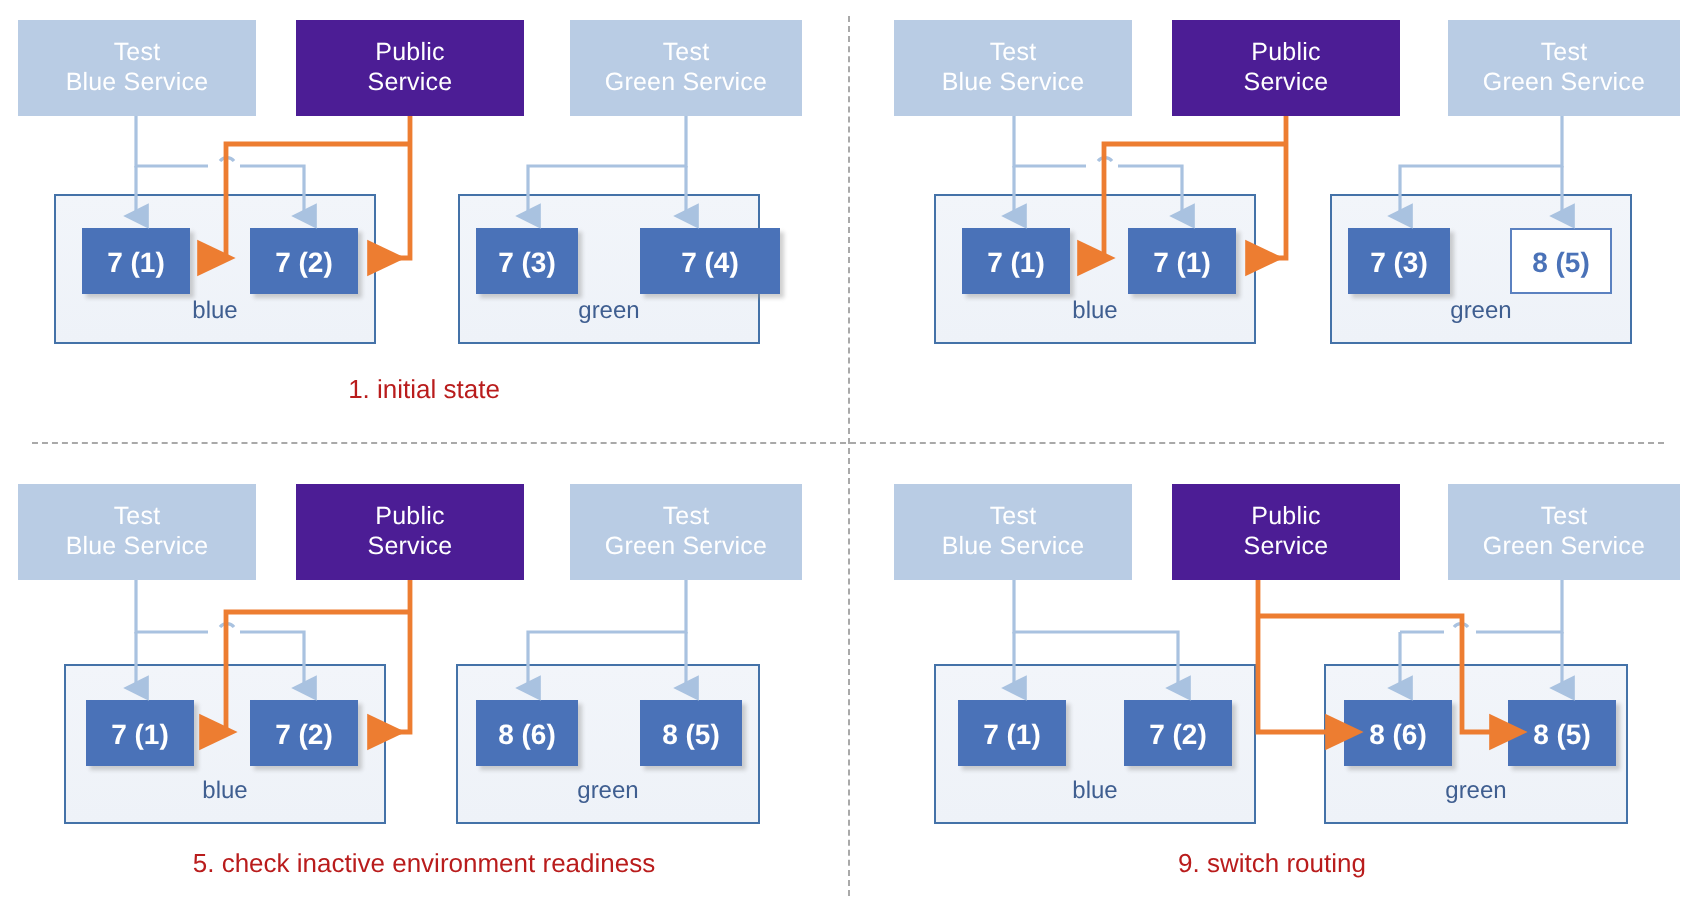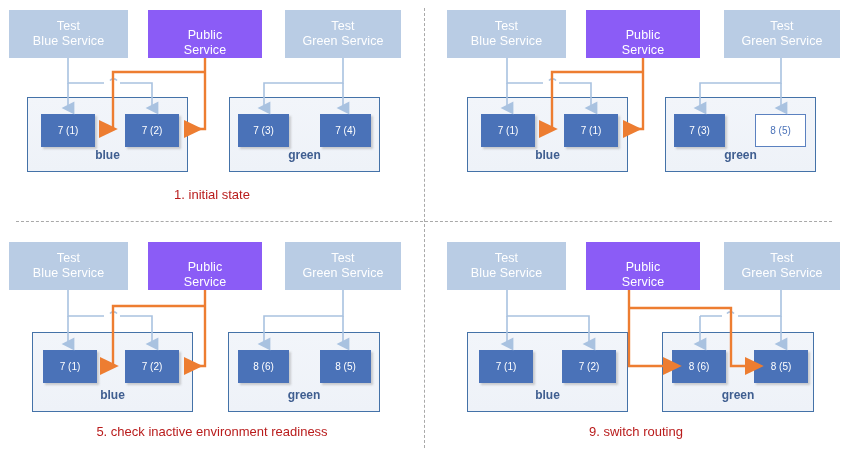--- a/index.html
+++ b/index.html
@@ -7,31 +7,31 @@
   #root{position:relative;width:848px;height:456px;}
   .quad{position:absolute;width:424px;height:228px;}
   .q1{left:0;top:0;} .q2{left:424px;top:0;} .q3{left:0;top:228px;} .q4{left:424px;top:228px;}
 
   svg.wires{position:absolute;left:0;top:0;width:424px;height:228px;overflow:visible;}
 
   .svc{position:absolute;display:flex;align-items:center;justify-content:center;
        text-align:center;color:#ffffff;font-size:12.5px;line-height:15px;
        letter-spacing:.1px;box-sizing:border-box;}
   .svc.light{background:#b9cce4;}
-  .svc.dark{background:#8b5cf6;align-items:flex-end;}
+  .svc.dark{background:#4c1d95;}
 
   .env{position:absolute;box-sizing:border-box;border:1px solid #4472a8;
-       background:linear-gradient(180deg,#f2f5fa 0%,#eef2f8 100%);font-weight:bold;}
+       background:linear-gradient(180deg,#f2f5fa 0%,#eef2f8 100%);}
   .env-label{position:absolute;width:100%;text-align:center;color:#3f5e90;
              font-size:12px;bottom:9px;left:0;}
 
   .node{position:absolute;box-sizing:border-box;display:flex;align-items:center;
-        justify-content:center;font-size:10px;
+        justify-content:center;font-size:14px;
         background:#4a72b8;color:#ffffff;border:1px solid #4a72b8;
-        box-shadow:2px 2px 2px rgba(150,150,150,.45);}
+        box-shadow:2px 2px 2px rgba(150,150,150,.45);font-weight:bold;}
   .node.hollow{background:#ffffff;color:#4a72b8;border:1px solid #5b81c0;box-shadow:none;}
 
   .caption{position:absolute;width:100%;text-align:center;left:0;
            color:#b91c1c;font-size:13px;}
 
   .divider-h{position:absolute;left:16px;top:221px;width:816px;height:0;
              border-top:1.5px dashed #a9a9a9;}
   .divider-v{position:absolute;left:424px;top:8px;width:0;height:440px;
              border-left:1.5px dashed #a9a9a9;}
 </style>
@@ -63,21 +63,21 @@
     <div class="env" style="left:27px;top:97px;width:161px;height:75px;">
       <div class="env-label">blue</div>
     </div>
     <div class="env" style="left:229px;top:97px;width:151px;height:75px;">
       <div class="env-label">green</div>
     </div>
 
     <div class="node" style="left:41px;top:114px;width:54px;height:33px;">7 (1)</div>
     <div class="node" style="left:125px;top:114px;width:54px;height:33px;">7 (2)</div>
     <div class="node" style="left:238px;top:114px;width:51px;height:33px;">7 (3)</div>
-    <div class="node" style="left:320px;top:114px;width:51px;height:33px;">7 (4)</div>
+    <div class="node" style="left:320px;top:114px;width:70px;height:33px;">7 (4)</div>
 
     <svg class="wires" viewBox="0 0 424 228">
       <defs>
         <marker id="bluehead1" markerWidth="9" markerHeight="9" refX="4.5" refY="4.5" orient="auto">
           <path d="M0.5,0.5 L8.5,0.5 L4.5,8.5 Z" fill="#a9c2e0"></path>
         </marker>
         <marker id="orhead1" markerWidth="8" markerHeight="8" refX="7" refY="4" orient="auto">
           <path d="M0,4 L8,0.2 L8,7.8 Z" fill="#ed7d31"></path>
         </marker>
       </defs>

